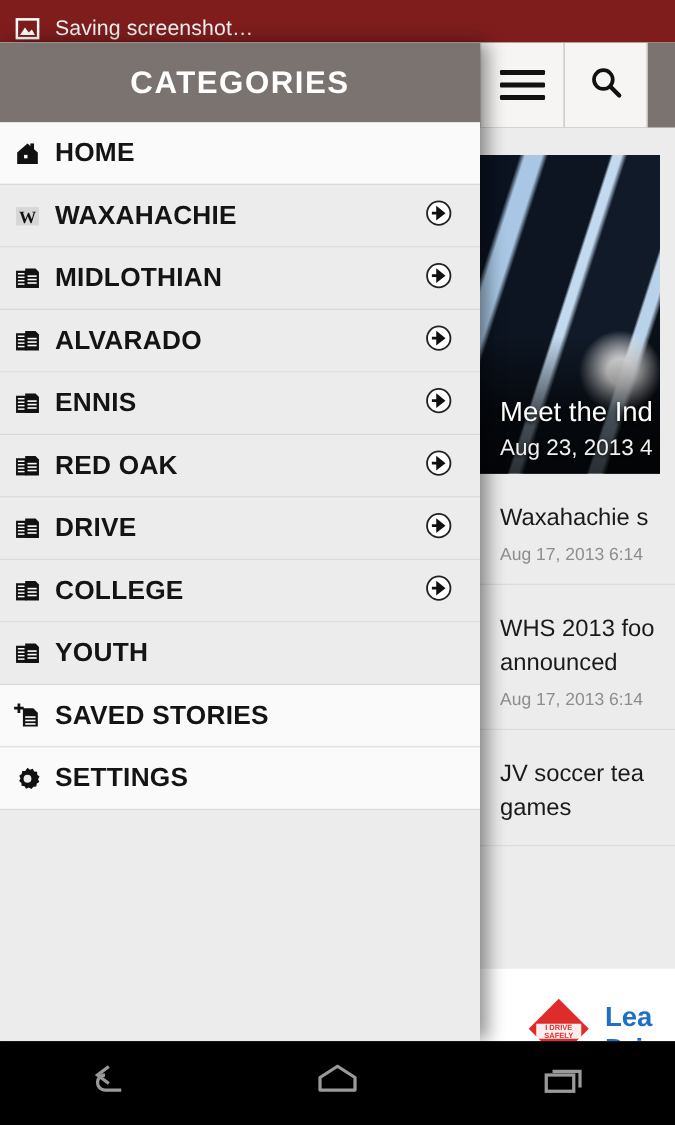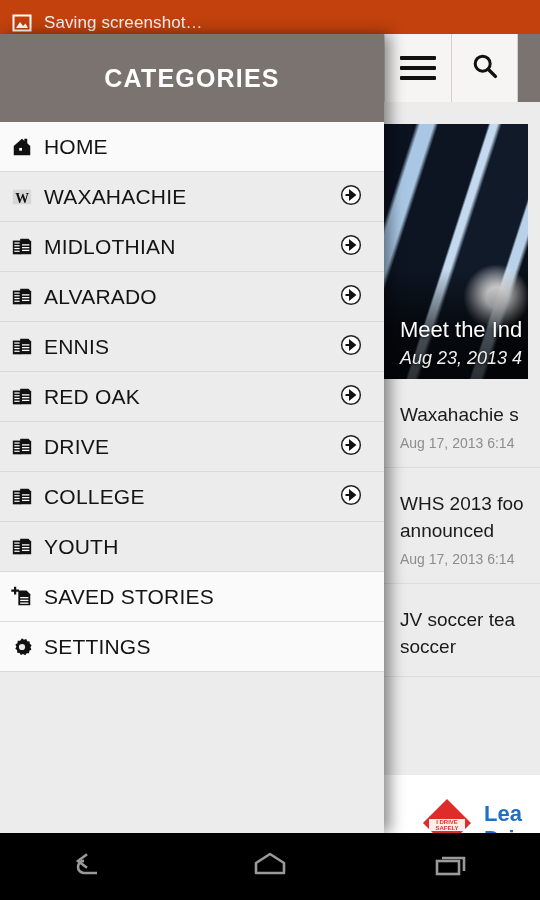--- a/index.html
+++ b/index.html
@@ -6,21 +6,21 @@
   html, body {
     width: 540px; height: 900px;
     font-family: "Liberation Sans", sans-serif;
     background: #000; overflow: hidden;
   }
   #app { position: relative; width: 540px; height: 900px; overflow: hidden; }
 
   
   .statusbar {
     position: absolute; left: 0; top: 0; width: 540px; height: 46px;
-    background: #c2410c; display: flex; align-items: center; padding-left: 12px;
+    background: #7f1d1d; display: flex; align-items: center; padding-left: 12px;
   }
   .statusbar .sb-icon { width: 20px; height: 20px; margin-right: 12px; flex: none; }
   .statusbar .sb-text { color: #f2f2f2; font-size: 17px; letter-spacing: .1px; }
 
   
   .content {
     position: absolute; left: 0; top: 34px; width: 540px; height: 799px;
     background: #ececec; overflow: hidden;
   }
   .actionbar {
@@ -50,21 +50,21 @@
   .hero .shade {
     position: absolute; left: 0; right: 0; bottom: 0; height: 110px;
     background: linear-gradient(to bottom, rgba(0,0,0,0) 0%, rgba(0,0,0,.62) 55%, rgba(0,0,0,.78) 100%);
   }
   .hero .h-title {
     position: absolute; left: 16px; bottom: 36px; white-space: nowrap;
     color: #fff; font-size: 22px; text-shadow: 0 1px 3px rgba(0,0,0,.8);
   }
   .hero .h-date {
     position: absolute; left: 16px; bottom: 10px; white-space: nowrap;
-    color: #f0f0f0; font-size: 18px; font-style: italic;
+    color: #f0f0f0; font-size: 18px; 
     text-shadow: 0 1px 3px rgba(0,0,0,.8);
   }
 
   
   .articles { position: absolute; left: 384px; top: 345px; width: 156px; bottom: 0; overflow: hidden; }
   .article { padding: 22px 0 16px 16px; border-bottom: 1px solid #dcdcdc; background: #ececec; }
   .article .a-title { font-size: 19px; color: #1a1a1a; line-height: 27px; white-space: nowrap; }
   .article .a-date { font-size: 14px; color: #8d8d8d; margin-top: 7px; white-space: nowrap; }
 
   
@@ -79,34 +79,34 @@
   .ad-text { margin-left: 10px; white-space: nowrap; }
   .ad-line { color: #1f6fc4; font-size: 22px; font-weight: bold; line-height: 25px; }
 
   
   .drawer {
     position: absolute; left: 0; top: 34px; width: 384px; height: 799px;
     background: #ececec;
     box-shadow: 6px 0 14px rgba(0,0,0,.45);
   }
   .drawer-header {
-    height: 88px; background: #7a7370; display: flex; align-items: center;
+    height: 64px; background: #7a7370; display: flex; align-items: center;
     justify-content: center;
   }
   .drawer-header .dh-title {
     color: #fff; font-size: 25px; font-weight: bold; letter-spacing: 1.2px;
   }
   .drawer-list { background: #ececec; }
   .drow {
     height: 50px; display: flex; align-items: center;
     border-bottom: 1px solid #dcd9d7; background: #ececec; position: relative;
   }
   .drow.light { background: #fafafa; }
   .drow .d-ico { width: 44px; display: flex; justify-content: center; align-items: center; flex: none; }
-  .drow .d-label { font-size: 21px; color: #141414; font-weight: normal; letter-spacing: .2px; }
+  .drow .d-label { font-size: 21px; color: #141414; font-weight: bold; letter-spacing: .2px; }
   .drow .d-arrow { position: absolute; right: 22px; top: 50%; transform: translateY(-50%); }
   .drawer-rest { background: #ececec; height: 181px; }
 
   
   .navbar {
     position: absolute; left: 0; top: 833px; width: 540px; height: 67px;
     background: #000; display: flex; align-items: center;
   }
   .navbar .nav-btn { flex: 1; display: flex; align-items: center; justify-content: center; }
 </style>
@@ -157,21 +157,21 @@
         <div class="a-title">Waxahachie s</div>
         <div class="a-date">Aug 17, 2013 6:14</div>
       </div>
       <div class="article">
         <div class="a-title">WHS 2013 foo</div>
         <div class="a-title">announced</div>
         <div class="a-date">Aug 17, 2013 6:14</div>
       </div>
       <div class="article">
         <div class="a-title">JV soccer tea</div>
-        <div class="a-title">soccer</div>
+        <div class="a-title">games</div>
       </div>
     </div>
 
     <div class="adbanner">
       <div class="ad-diamond">
         <svg viewBox="0 0 54 54" width="54" height="54">
           <rect x="27" y="2" width="34" height="34" fill="#e02b2b" transform="rotate(45 27 2)"></rect>
           <rect x="9" y="22" width="36" height="12" fill="#fff" opacity=".92"></rect>
           <text x="27" y="27" font-family="Liberation Sans, sans-serif" font-size="6" font-weight="bold" fill="#e02b2b" text-anchor="middle">I DRIVE</text>
           <text x="27" y="33" font-family="Liberation Sans, sans-serif" font-size="6" font-weight="bold" fill="#e02b2b" text-anchor="middle">SAFELY</text>

